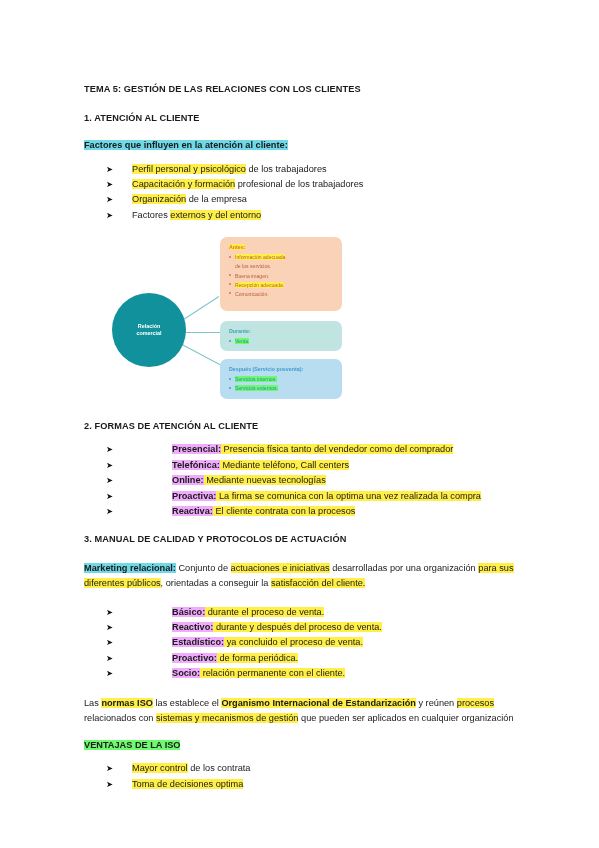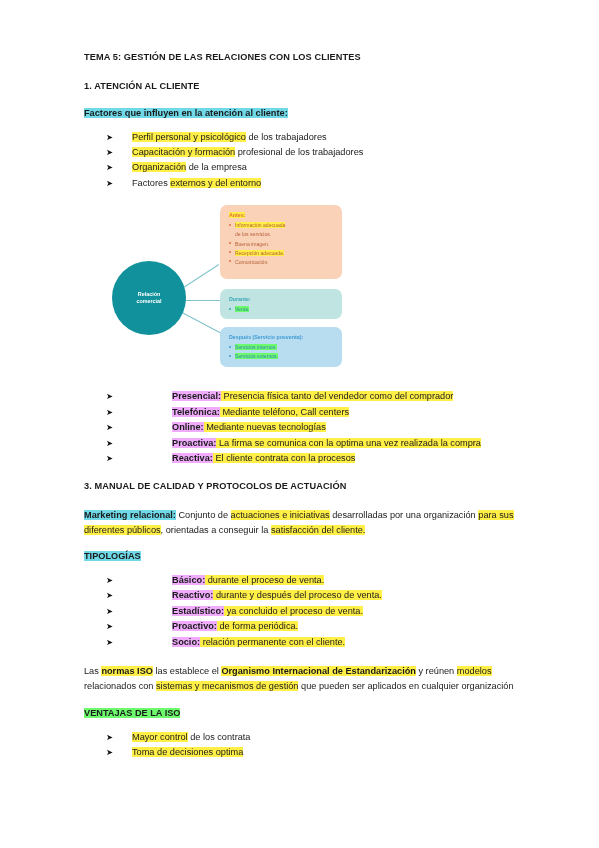--- a/index.html
+++ b/index.html
@@ -12,21 +12,21 @@
     height: 848px;
     font-family: "Liberation Sans", sans-serif;
     color: #1a1a1a;
     overflow: hidden;
   }
   .page {
     position: relative;
     width: 599px;
     height: 644px;
     box-sizing: border-box;
-    padding: 52px 60px 0 84px;
+    padding: 84px 60px 0 84px;
   }
   .hdr {
     font-size: 9.2px;
     font-weight: bold;
     letter-spacing: 0.1px;
     margin: 0 0 18px 0;
     line-height: 1.2;
   }
   .hdr2 {
     font-size: 9.2px;
@@ -235,20 +235,21 @@
       </div>
       <div class="bx-li">
         <span class="dot"></span><span class="hl-g">Servicios internos.</span>
       </div>
       <div class="bx-li">
         <span class="dot"></span><span class="hl-g">Servicios externos.</span>
       </div>
     </div>
   </div>
 
+  <div class="hdr2" style="margin-bottom:10px;">2. FORMAS DE ATENCIÓN AL CLIENTE</div>
 
   <ul class="blist">
     <li>
       <span class="arrow">➤</span><b class="hl-p">Presencial:</b><span class="hl-y"> Presencia física tanto del vendedor como del comprador</span>
     </li>
     <li>
       <span class="arrow">➤</span><b class="hl-p">Telefónica:</b><span class="hl-y"> Mediante teléfono, Call centers</span>
     </li>
     <li>
       <span class="arrow">➤</span><b class="hl-p">Online:</b><span class="hl-y"> Mediante nuevas tecnologías</span>
@@ -258,43 +259,40 @@
     </li>
     <li>
       <span class="arrow">➤</span><b class="hl-p">Reactiva:</b><span class="hl-y"> El cliente contrata con la procesos</span>
     </li>
   </ul>
 
   <div class="hdr2" style="">3. MANUAL DE CALIDAD Y PROTOCOLOS DE ACTUACIÓN</div>
 
   <div class="para"><b class="hl-c">Marketing relacional:</b><span> Conjunto de </span><span class="hl-y">actuaciones e iniciativas</span><span> desarrolladas por una organización </span><span class="hl-y">para sus diferentes públicos</span><span>, orientadas a conseguir la </span><span class="hl-y">satisfacción del cliente.</span></div>
 
-  <div class="sub" style="margin-bottom:10px;">
-    <span class="hl-c">TIPOLOGÍAS</span>
-  </div>
 
   <ul class="blist">
     <li>
       <span class="arrow">➤</span><b class="hl-p">Básico:</b><span class="hl-y"> durante el proceso de venta.</span>
     </li>
     <li>
       <span class="arrow">➤</span><b class="hl-p">Reactivo:</b><span class="hl-y"> durante y después del proceso de venta.</span>
     </li>
     <li>
       <span class="arrow">➤</span><b class="hl-p">Estadístico:</b><span class="hl-y"> ya concluido el proceso de venta.</span>
     </li>
     <li>
       <span class="arrow">➤</span><b class="hl-p">Proactivo:</b><span class="hl-y"> de forma periódica.</span>
     </li>
     <li>
       <span class="arrow">➤</span><b class="hl-p">Socio:</b><span class="hl-y"> relación permanente con el cliente.</span>
     </li>
   </ul>
 
-  <div class="para"><span>Las </span><b class="hl-y">normas ISO</b><span> las establece el </span><b class="hl-y">Organismo Internacional de Estandarización</b><span> y reúnen </span><span class="hl-y">modelos</span><span> relacionados con </span><span class="hl-y">sistemas y mecanismos de gestión</span><span> que pueden ser aplicados en cualquier organización</span></div>
+  <div class="para"><span>Las </span><b class="hl-y">normas ISO</b><span> las establece el </span><b class="hl-y">Organismo Internacional de Estandarización</b><span> y reúnen </span><span class="hl-y">procesos</span><span> relacionados con </span><span class="hl-y">sistemas y mecanismos de gestión</span><span> que pueden ser aplicados en cualquier organización</span></div>
 
   <div class="sub" style="">
     <span class="hl-g">VENTAJAS DE LA ISO</span>
   </div>
 
   <ul class="blist">
     <li>
       <span class="arrow">➤</span><span class="hl-y">Mayor control</span><span> de los contrata</span>
     </li>
     <li>

